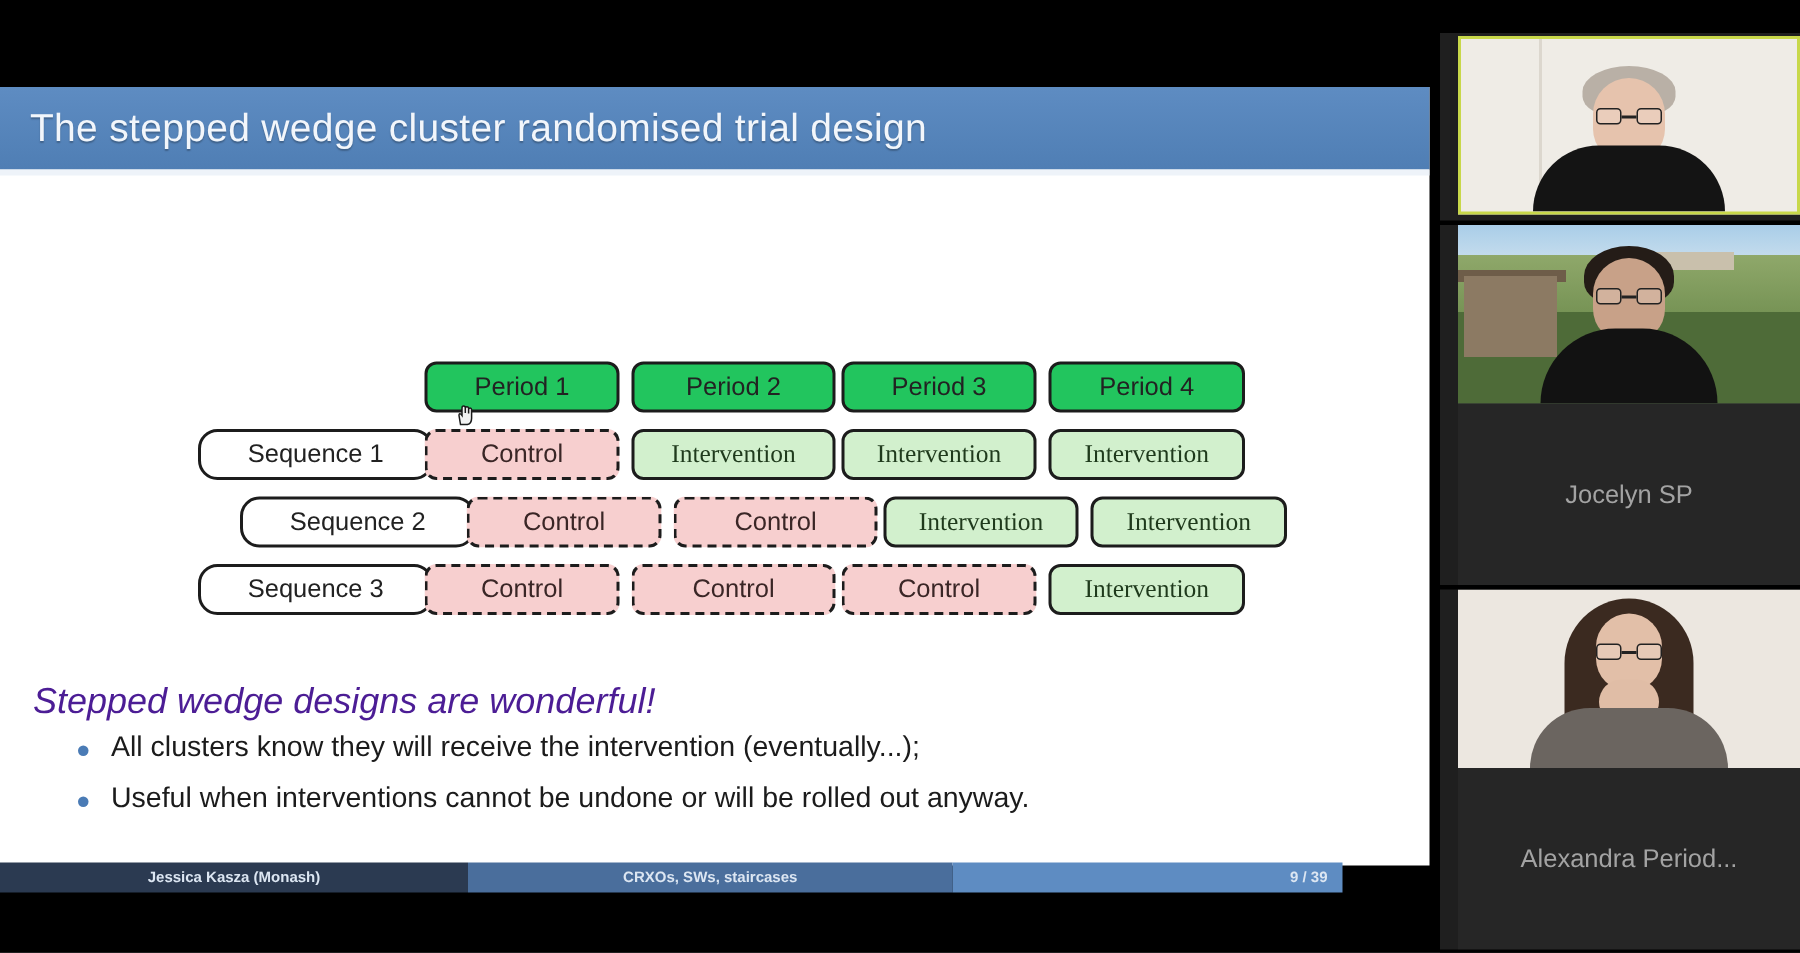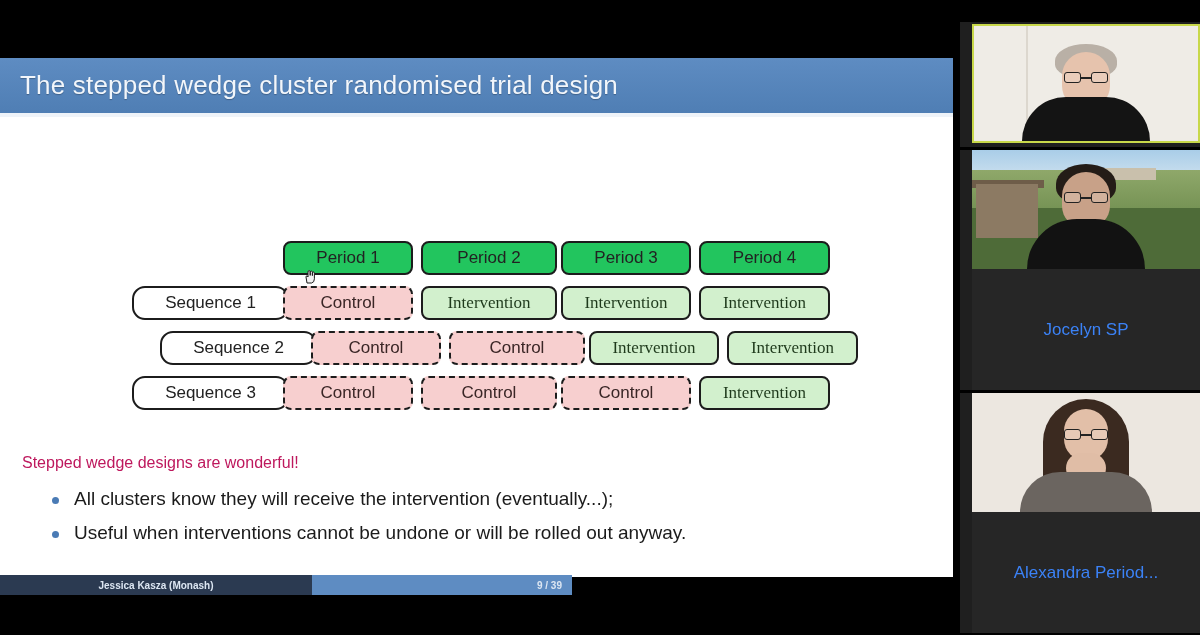--- a/index.html
+++ b/index.html
@@ -32,21 +32,21 @@
   .c-p2{left:421px;width:136px;}
   .c-p3{left:561px;width:130px;}
   .c-p4{left:699px;width:131px;}
 
   .r-hdr{top:123px;}
   .r1{top:168px;}
   .r2{top:213px;margin-left:28px;}
   .r3{top:258px;}
 
   
-  #lead{position:absolute;left:22px;top:396px;font-size:16px;color:#be185d;}
+  #lead{position:absolute;left:22px;top:396px;font-size:24px;color:#4c1d95;font-style:italic;}
   #bullets{position:absolute;left:48px;top:430px;margin:0;padding:0;list-style:none;}
   #bullets li{position:relative;padding-left:26px;font-size:19px;color:#1b1b1b;
     margin-bottom:12px;white-space:nowrap;}
   #bullets li:before{content:"";position:absolute;left:4px;top:9px;width:7px;height:7px;
     border-radius:50%;background:#4a7bb5;}
 
   
   #footer{position:absolute;left:0;top:517px;width:953px;height:20px;display:flex;}
   .fseg{height:20px;display:flex;align-items:center;color:#dce6f2;font-size:10px;
     font-weight:bold;white-space:nowrap;}
@@ -63,21 +63,21 @@
   .tile{position:absolute;left:0;width:240px;background:#1f1f1f;overflow:hidden;}
   #tile-1{top:22px;height:125px;}
   #tile-2{top:150px;height:240px;}
   #tile-3{top:393px;height:240px;}
   .tile .video{position:absolute;left:12px;right:0;width:228px;overflow:hidden;}
   #v1{top:2px;height:119px;border:2px solid #c8d84a;box-sizing:border-box;background:#efece6;}
   #v2{top:0px;height:119px;background:#7fa06a;}
   #v3{top:0px;height:119px;background:#ece7e0;}
   .tile .namebar{position:absolute;left:12px;width:228px;height:121px;top:119px;
     background:#262626;display:flex;align-items:center;justify-content:center;}
-  .tile .name{color:#3b82f6;font-size:17px;white-space:nowrap;}
+  .tile .name{color:#a3a3a3;font-size:17px;white-space:nowrap;}
 
   
   .person{position:absolute;left:0;top:0;width:100%;height:100%;}
   .torso{position:absolute;bottom:0;left:50%;transform:translateX(-50%);
     width:120px;height:48px;border-radius:60px 60px 0 0;background:#151515;}
   .head{position:absolute;left:50%;transform:translateX(-50%);width:48px;height:56px;
     border-radius:24px 24px 22px 22px;}
   .hair{position:absolute;left:50%;transform:translateX(-50%);border-radius:50% 50% 40% 40%;}
   .glasses{position:absolute;left:50%;transform:translateX(-50%);width:44px;height:11px;}
   .glasses i{position:absolute;top:0;width:17px;height:11px;border:1.6px solid #222;
@@ -153,20 +153,21 @@
 
     <div id="lead">Stepped wedge designs are wonderful!</div>
 
     <ul id="bullets">
       <li>All clusters know they will receive the intervention (eventually...);</li>
       <li>Useful when interventions cannot be undone or will be rolled out anyway.</li>
     </ul>
 
     <div id="footer">
       <div class="fseg" id="fseg-author">Jessica Kasza  (Monash)</div>
+      <div class="fseg" id="fseg-topic">CRXOs, SWs, staircases</div>
       <div class="fseg" id="fseg-page">9 / 39</div>
     </div>
 
     <svg id="cursor" viewBox="0 0 14 16">
       <path d="M4 14 L3 8 Q3 6.4 4.3 7.1 L5 8 L5 3 Q5 1.6 6.1 1.6 Q7.2 1.6 7.2 3 L7.2 6.4
                L7.2 3.4 Q7.2 2.1 8.3 2.1 Q9.4 2.1 9.4 3.4 L9.4 6.6 L9.4 4.2 Q9.4 3 10.4 3
                Q11.4 3 11.4 4.2 L11.4 9.8 Q11.4 13.4 8.6 14 Z" fill="#f2f2f2" stroke="#1a1a1a" stroke-width="1"></path>
     </svg>
   </div>
 

